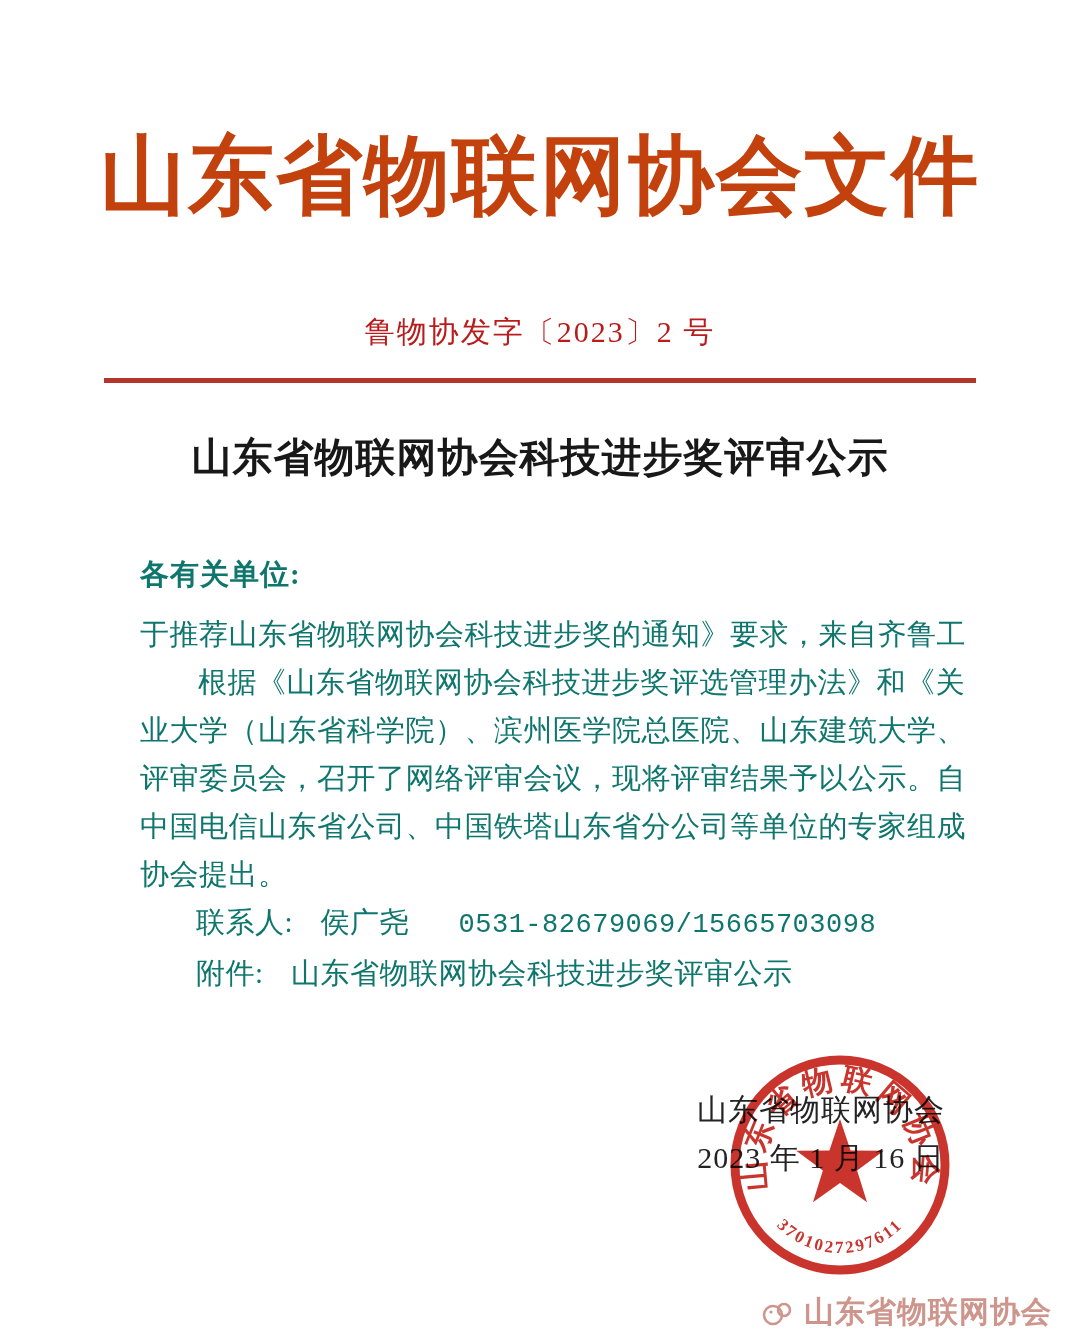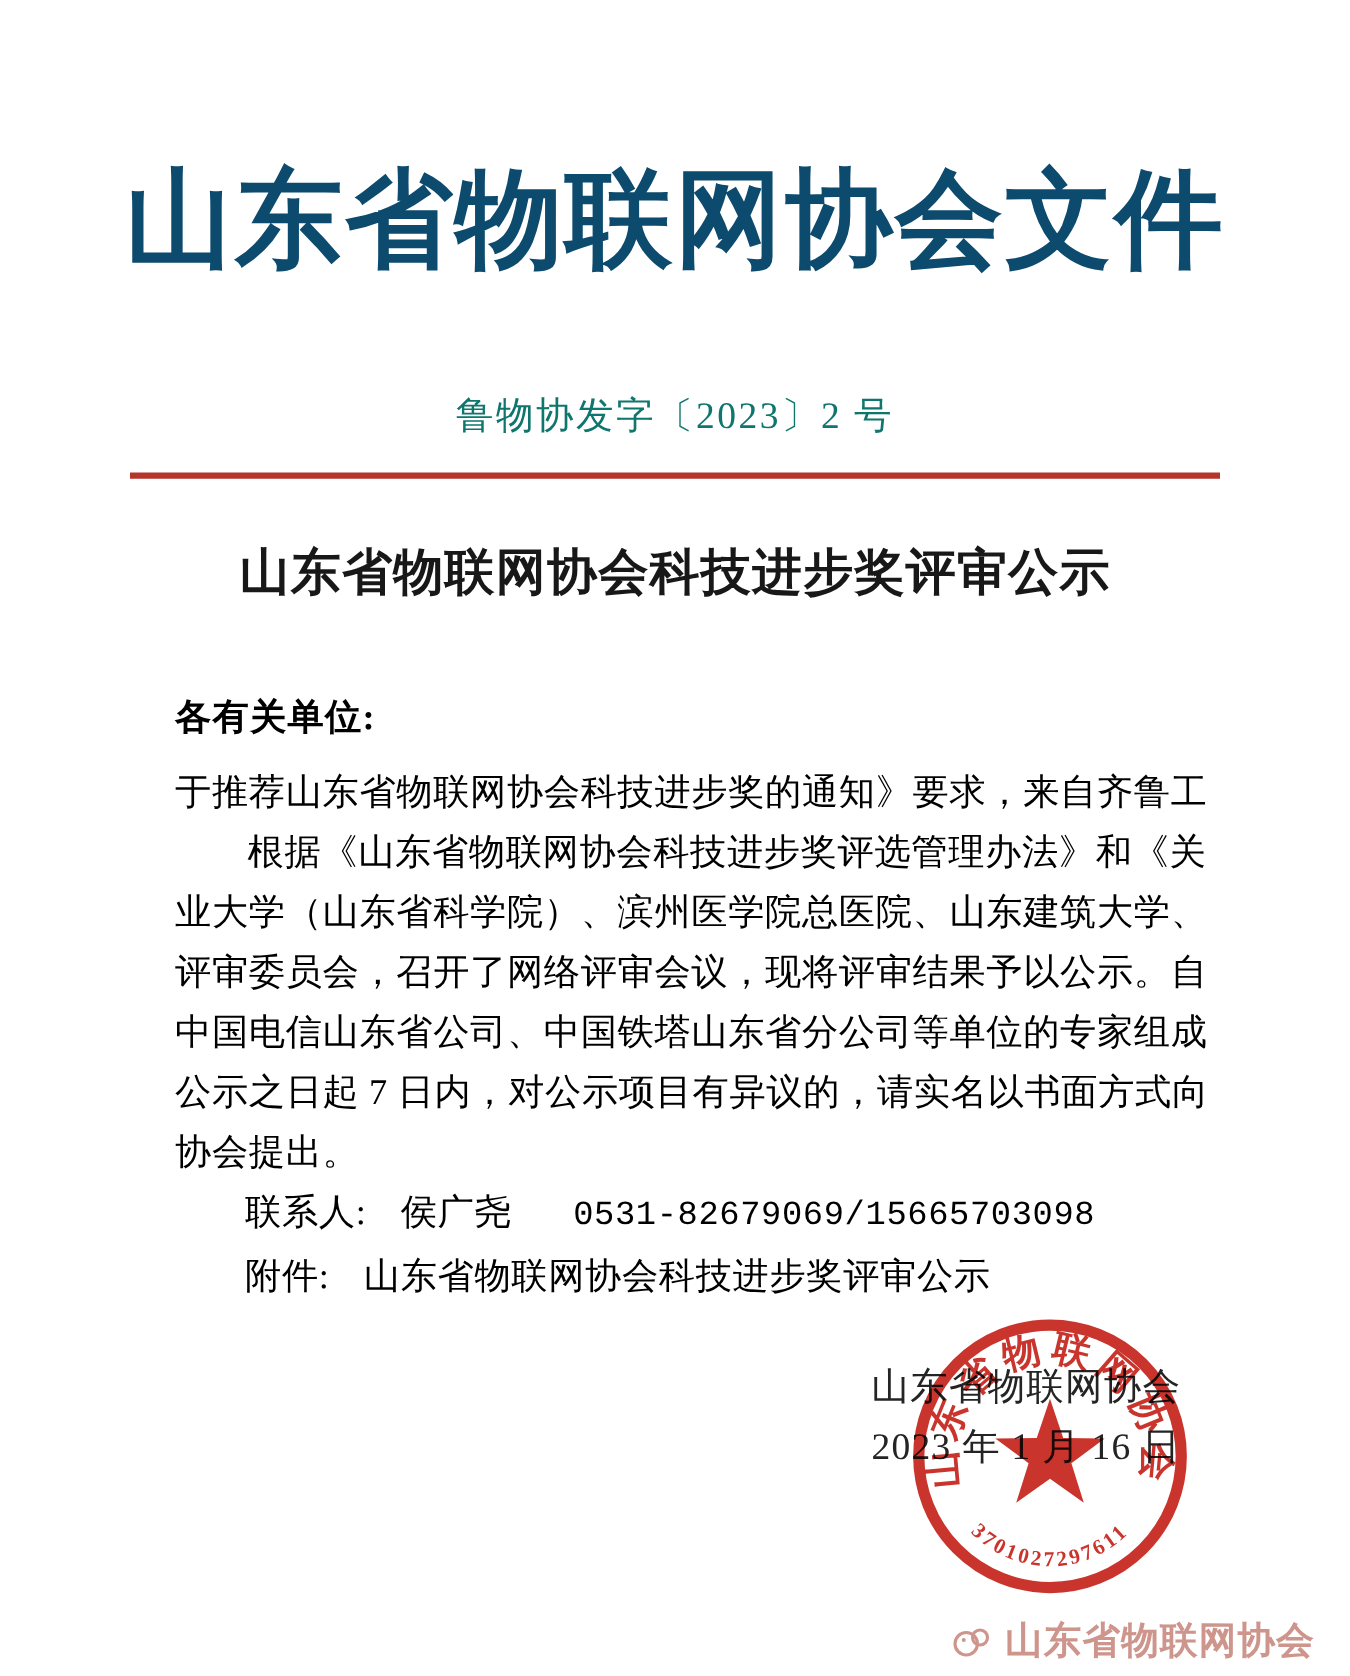--- a/index.html
+++ b/index.html
@@ -15,30 +15,30 @@
 
   
   .org-title {
     position: absolute;
     left: 0; right: 0;
     top: 118px;
     text-align: center;
     font-size: 86px;
     font-weight: bold;
     letter-spacing: 2px;
-    color: #0c4a6e;
+    color: #c2410c;
     white-space: nowrap;
   }
   .doc-number {
     position: absolute;
     left: 0; right: 0;
     top: 312px;
     text-align: center;
     font-size: 30px;
-    color: #0f766e;
+    color: #b91c1c;
     letter-spacing: 2px;
   }
   .red-rule {
     position: absolute;
     left: 104px;
     top: 378px;
     width: 872px;
     height: 5px;
     background: #b5342b;
   }
@@ -58,21 +58,21 @@
 
   
   .body-block {
     position: absolute;
     left: 140px;
     top: 550px;
     width: 806px;
     font-size: 29px;
     line-height: 48px;
     letter-spacing: 0.5px;
-    color: #000000;
+    color: #0f766e;
   }
   .salutation {
     font-weight: bold;
     margin-bottom: 12px;
     letter-spacing: 1px;
   }
   .body-line { white-space: nowrap; }
   .body-line.indent { text-indent: 58px; }
   .contact-line { white-space: nowrap; padding-left: 56px; }
   .mono-val { font-family: "Liberation Mono", "DejaVu Sans Mono", monospace; font-size: 27px; margin-top: 17px; }
@@ -137,21 +137,20 @@
 
   <div class="doc-title">山东省物联网协会科技进步奖评审公示</div>
 
   <div class="body-block">
     <div class="salutation">各有关单位:</div>
     <div class="body-line">于推荐山东省物联网协会科技进步奖的通知》要求，来自齐鲁工</div>
     <div class="body-line indent">根据《山东省物联网协会科技进步奖评选管理办法》和《关</div>
     <div class="body-line">业大学（山东省科学院）、滨州医学院总医院、山东建筑大学、</div>
     <div class="body-line">评审委员会，召开了网络评审会议，现将评审结果予以公示。自</div>
     <div class="body-line">中国电信山东省公司、中国铁塔山东省分公司等单位的专家组成</div>
-    <div class="body-line">公示之日起 7 日内，对公示项目有异议的，请实名以书面方式向</div>
     <div class="body-line">协会提出。</div>
 
     <div class="contact-line">
       <span>联系人:</span>
       <span class="label-gap"></span>
       <span>侯广尧</span>
       <span class="name-gap"></span>
       <span class="mono-val">0531-82679069/15665703098</span>
     </div>
 

